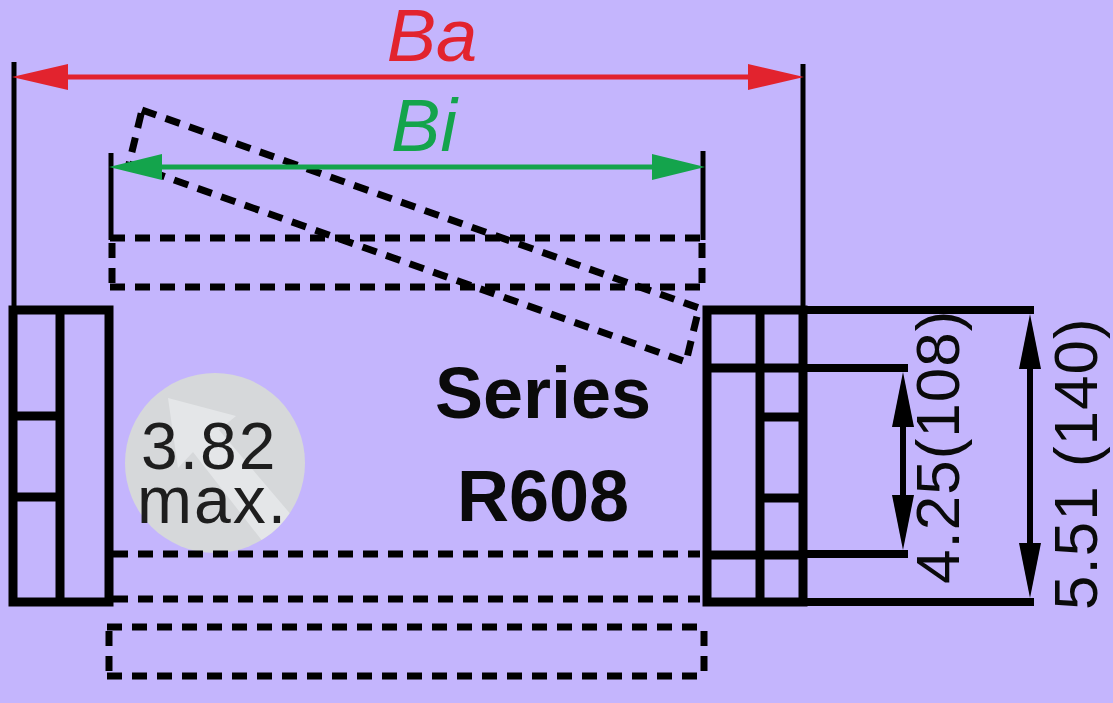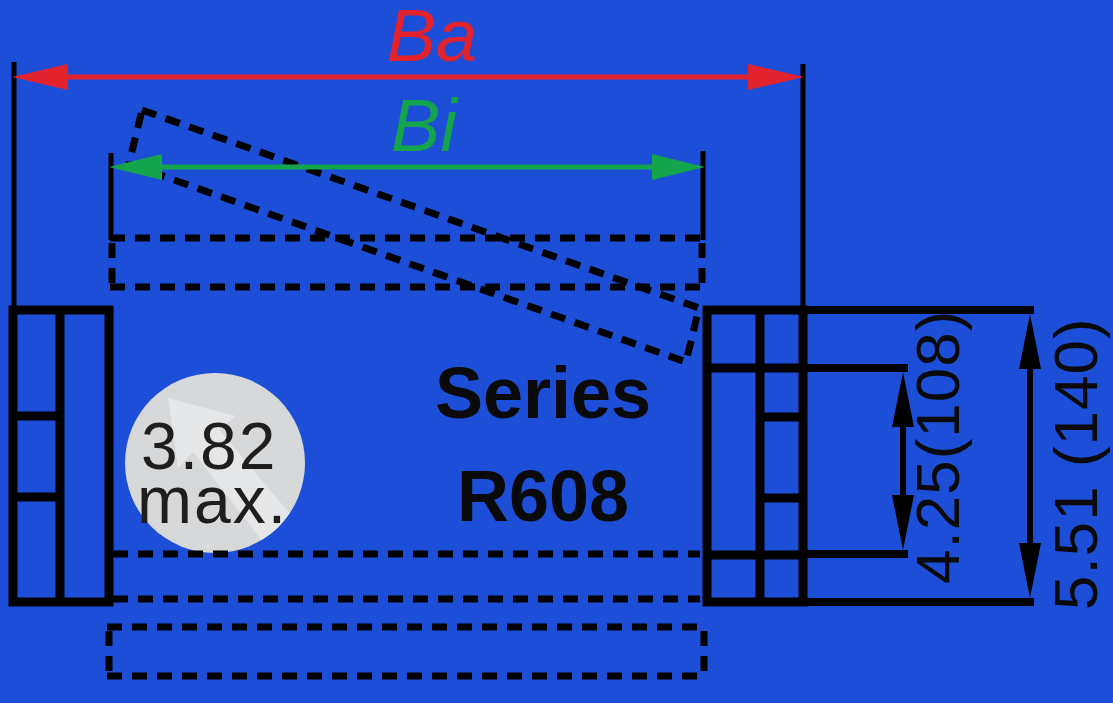--- a/index.html
+++ b/index.html
@@ -1,16 +1,16 @@
 <!DOCTYPE html>
 <html><head>
 <meta charset="utf-8">
 <style>
   html,body{margin:0;padding:0;background:#fff;}
-  .stage{position:relative;width:1113px;height:703px;background:#1d4ed8;overflow:hidden;
+  .stage{position:relative;width:1113px;height:703px;background:#c4b5fd;overflow:hidden;
          font-family:"Liberation Sans", sans-serif;}
   svg{position:absolute;left:0;top:0;}
   .thick{stroke:#000;stroke-width:9;fill:none;}
   .thin{stroke:#000;stroke-width:5;fill:none;}
   .dimline{stroke:#000;stroke-width:8;fill:none;}
   .dimshaft{stroke:#000;stroke-width:6;fill:none;}
   .dash{stroke:#000;stroke-width:7;fill:none;stroke-dasharray:15 10;}
   .redline{stroke:#e2232e;stroke-width:5;fill:none;}
   .redfill{fill:#e2232e;stroke:none;}
   .greenline{stroke:#14a44c;stroke-width:5;fill:none;}

